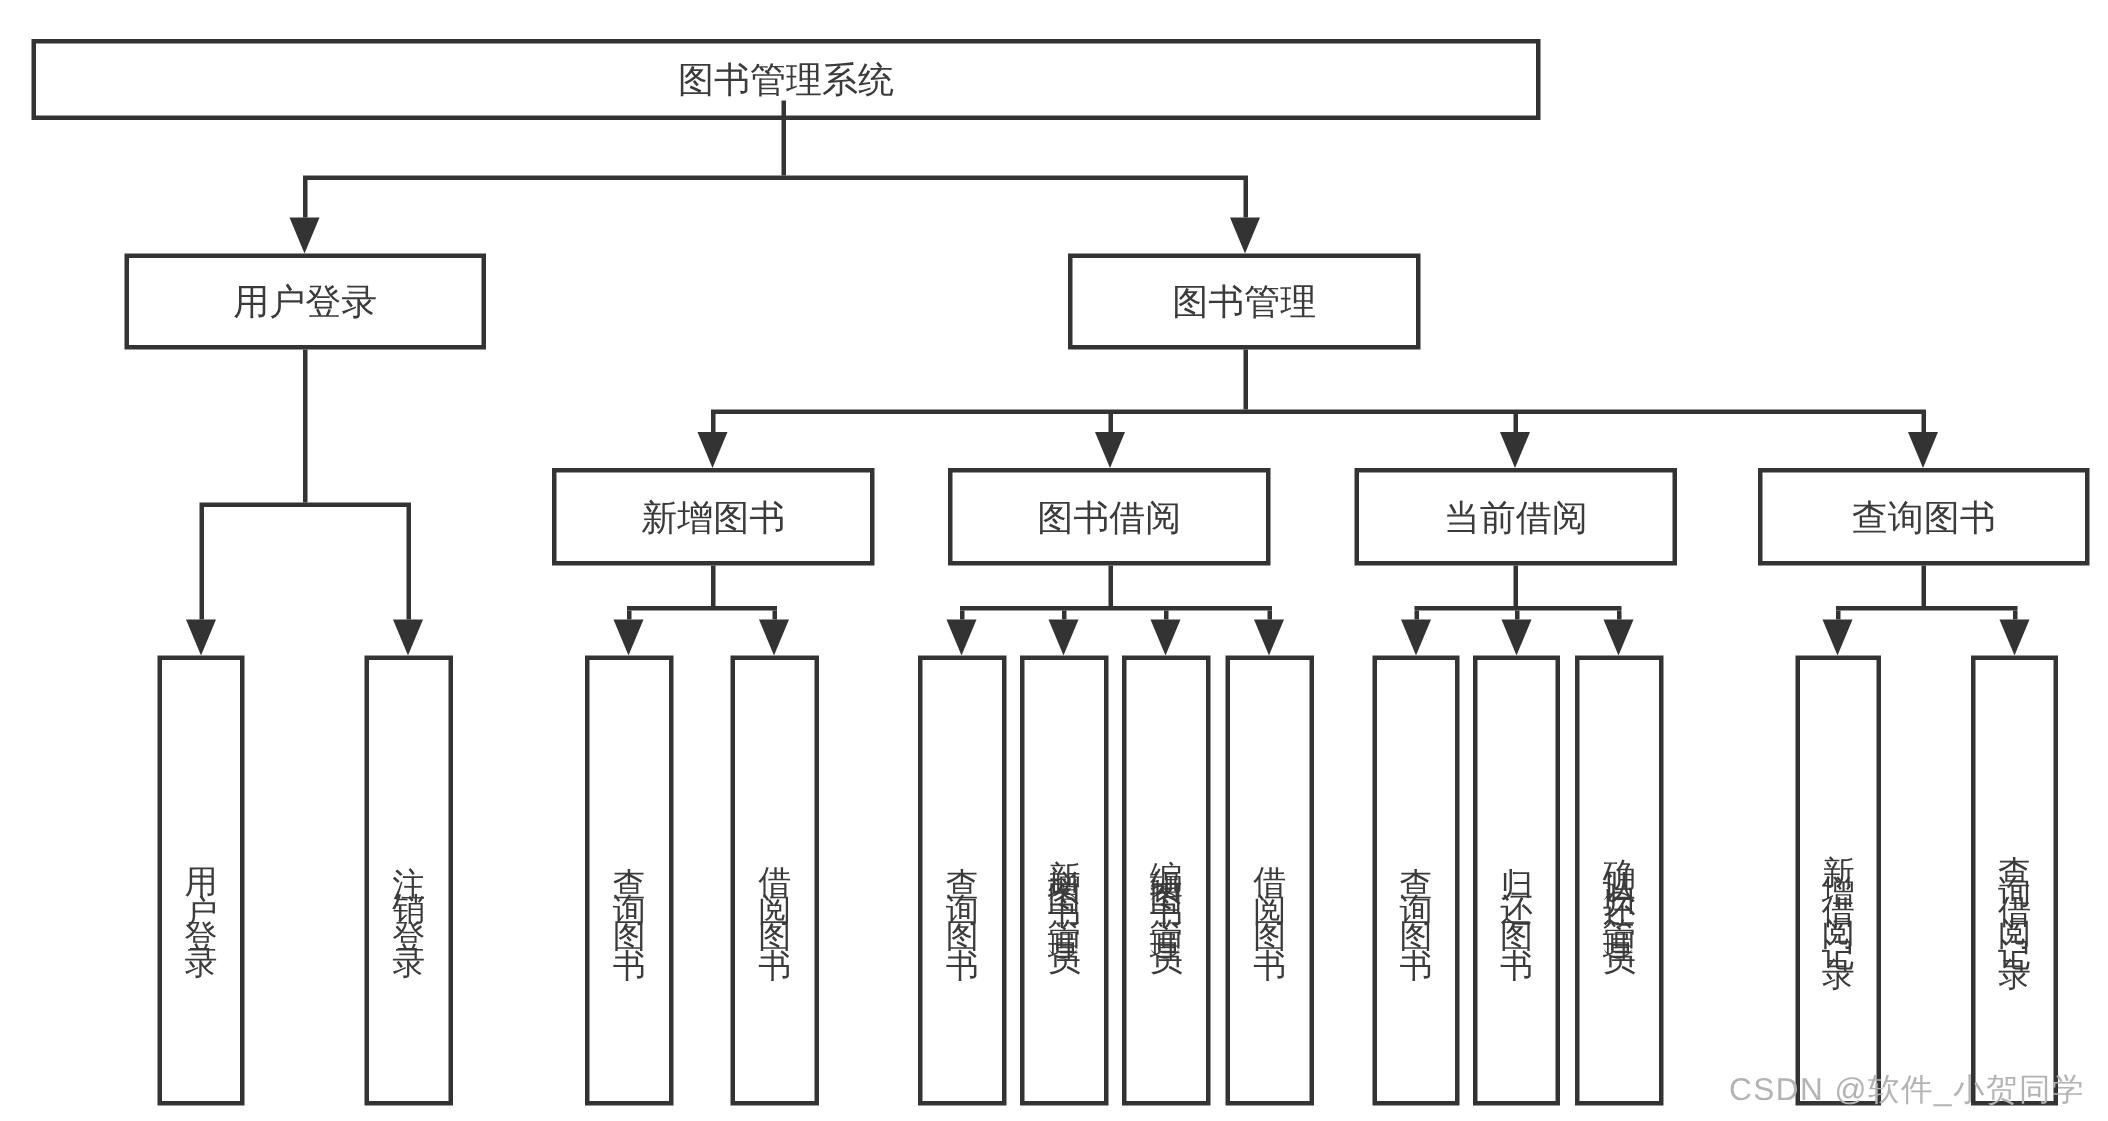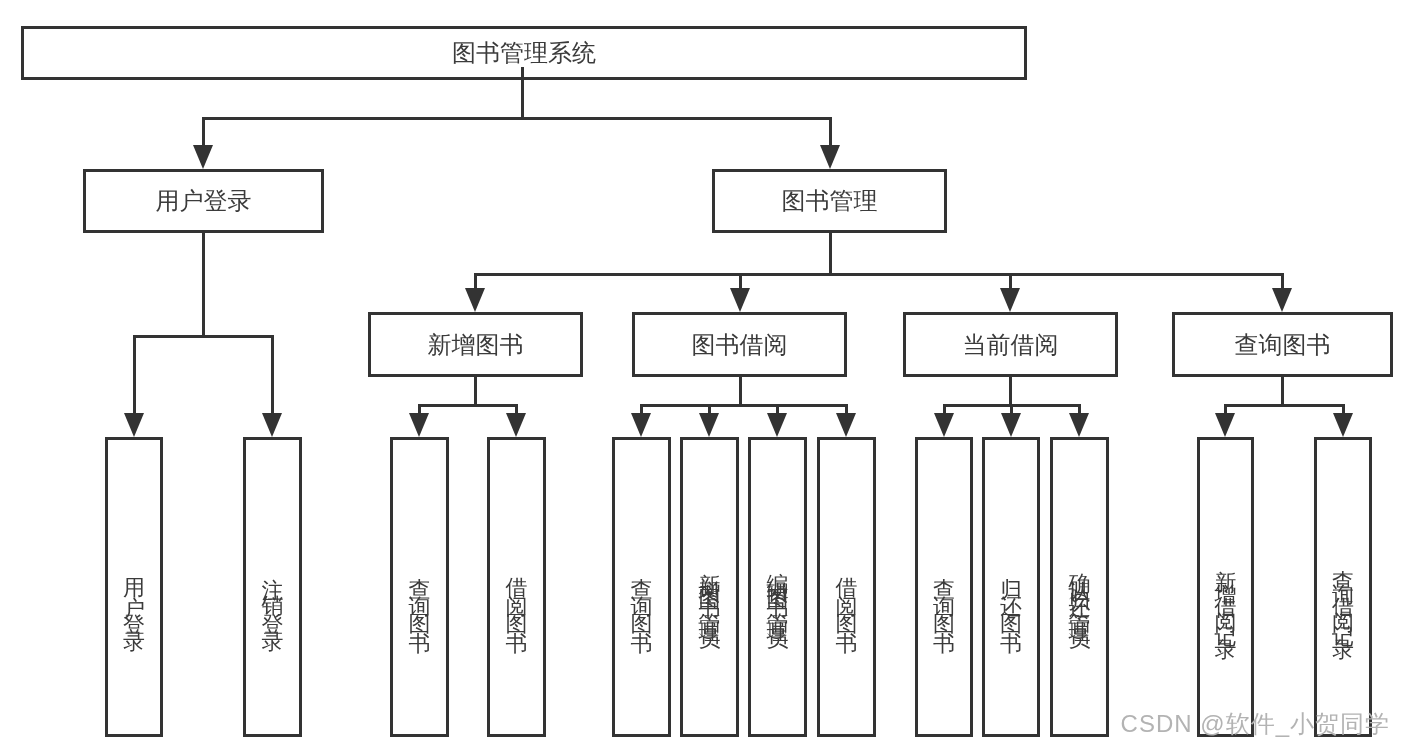--- a/index.html
+++ b/index.html
@@ -24,21 +24,21 @@
   .hline { height:3px; }
   .vline { width:3px; }
   .ahead {
     position:absolute; width:0; height:0;
     border-left:10px solid transparent;
     border-right:10px solid transparent;
     border-top:24px solid #333333;
   }
   .watermark {
     position:absolute; right:15px; bottom:7px;
-    font-size:24px; color:#b3b3b3; letter-spacing:1px;
+    font-size:21px; color:#b3b3b3; letter-spacing:1px;
   }
 </style>
 </head>
 <body>
 
 <div class="stage">
 
   <div class="node" style="left:21px;top:26px;width:1006px;height:54px">
     <span>图书管理系统</span>
   </div>

